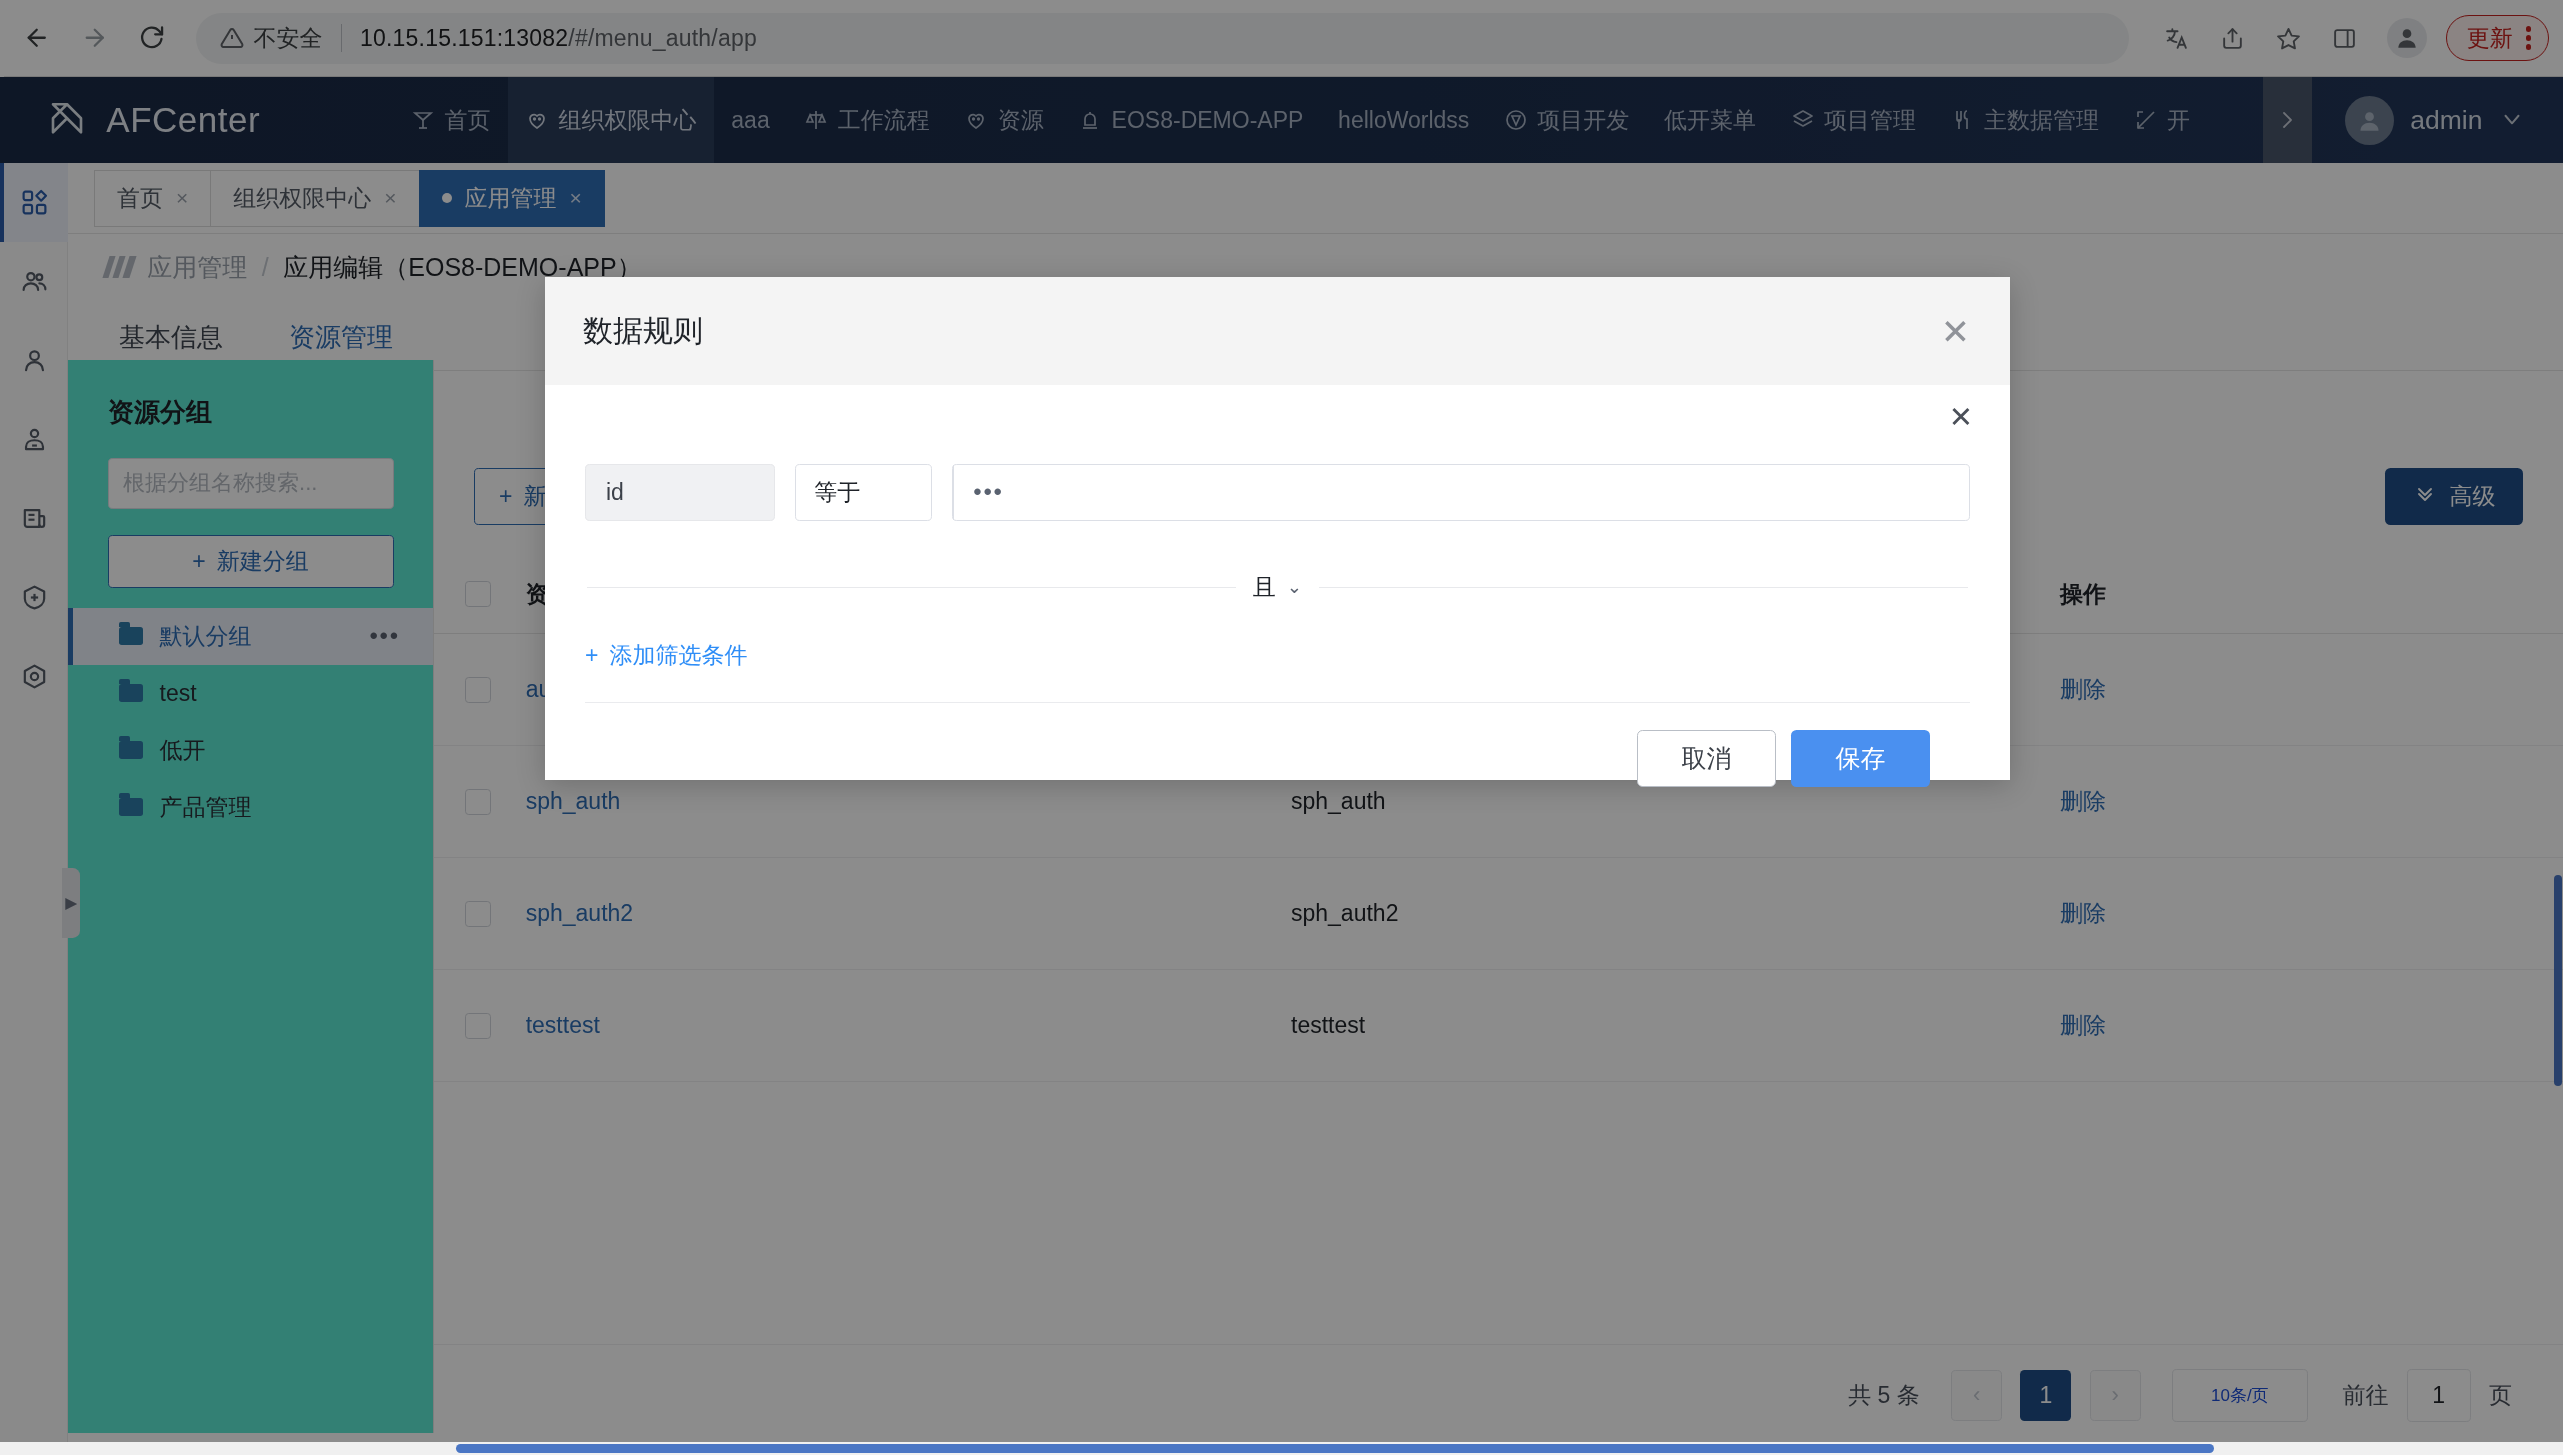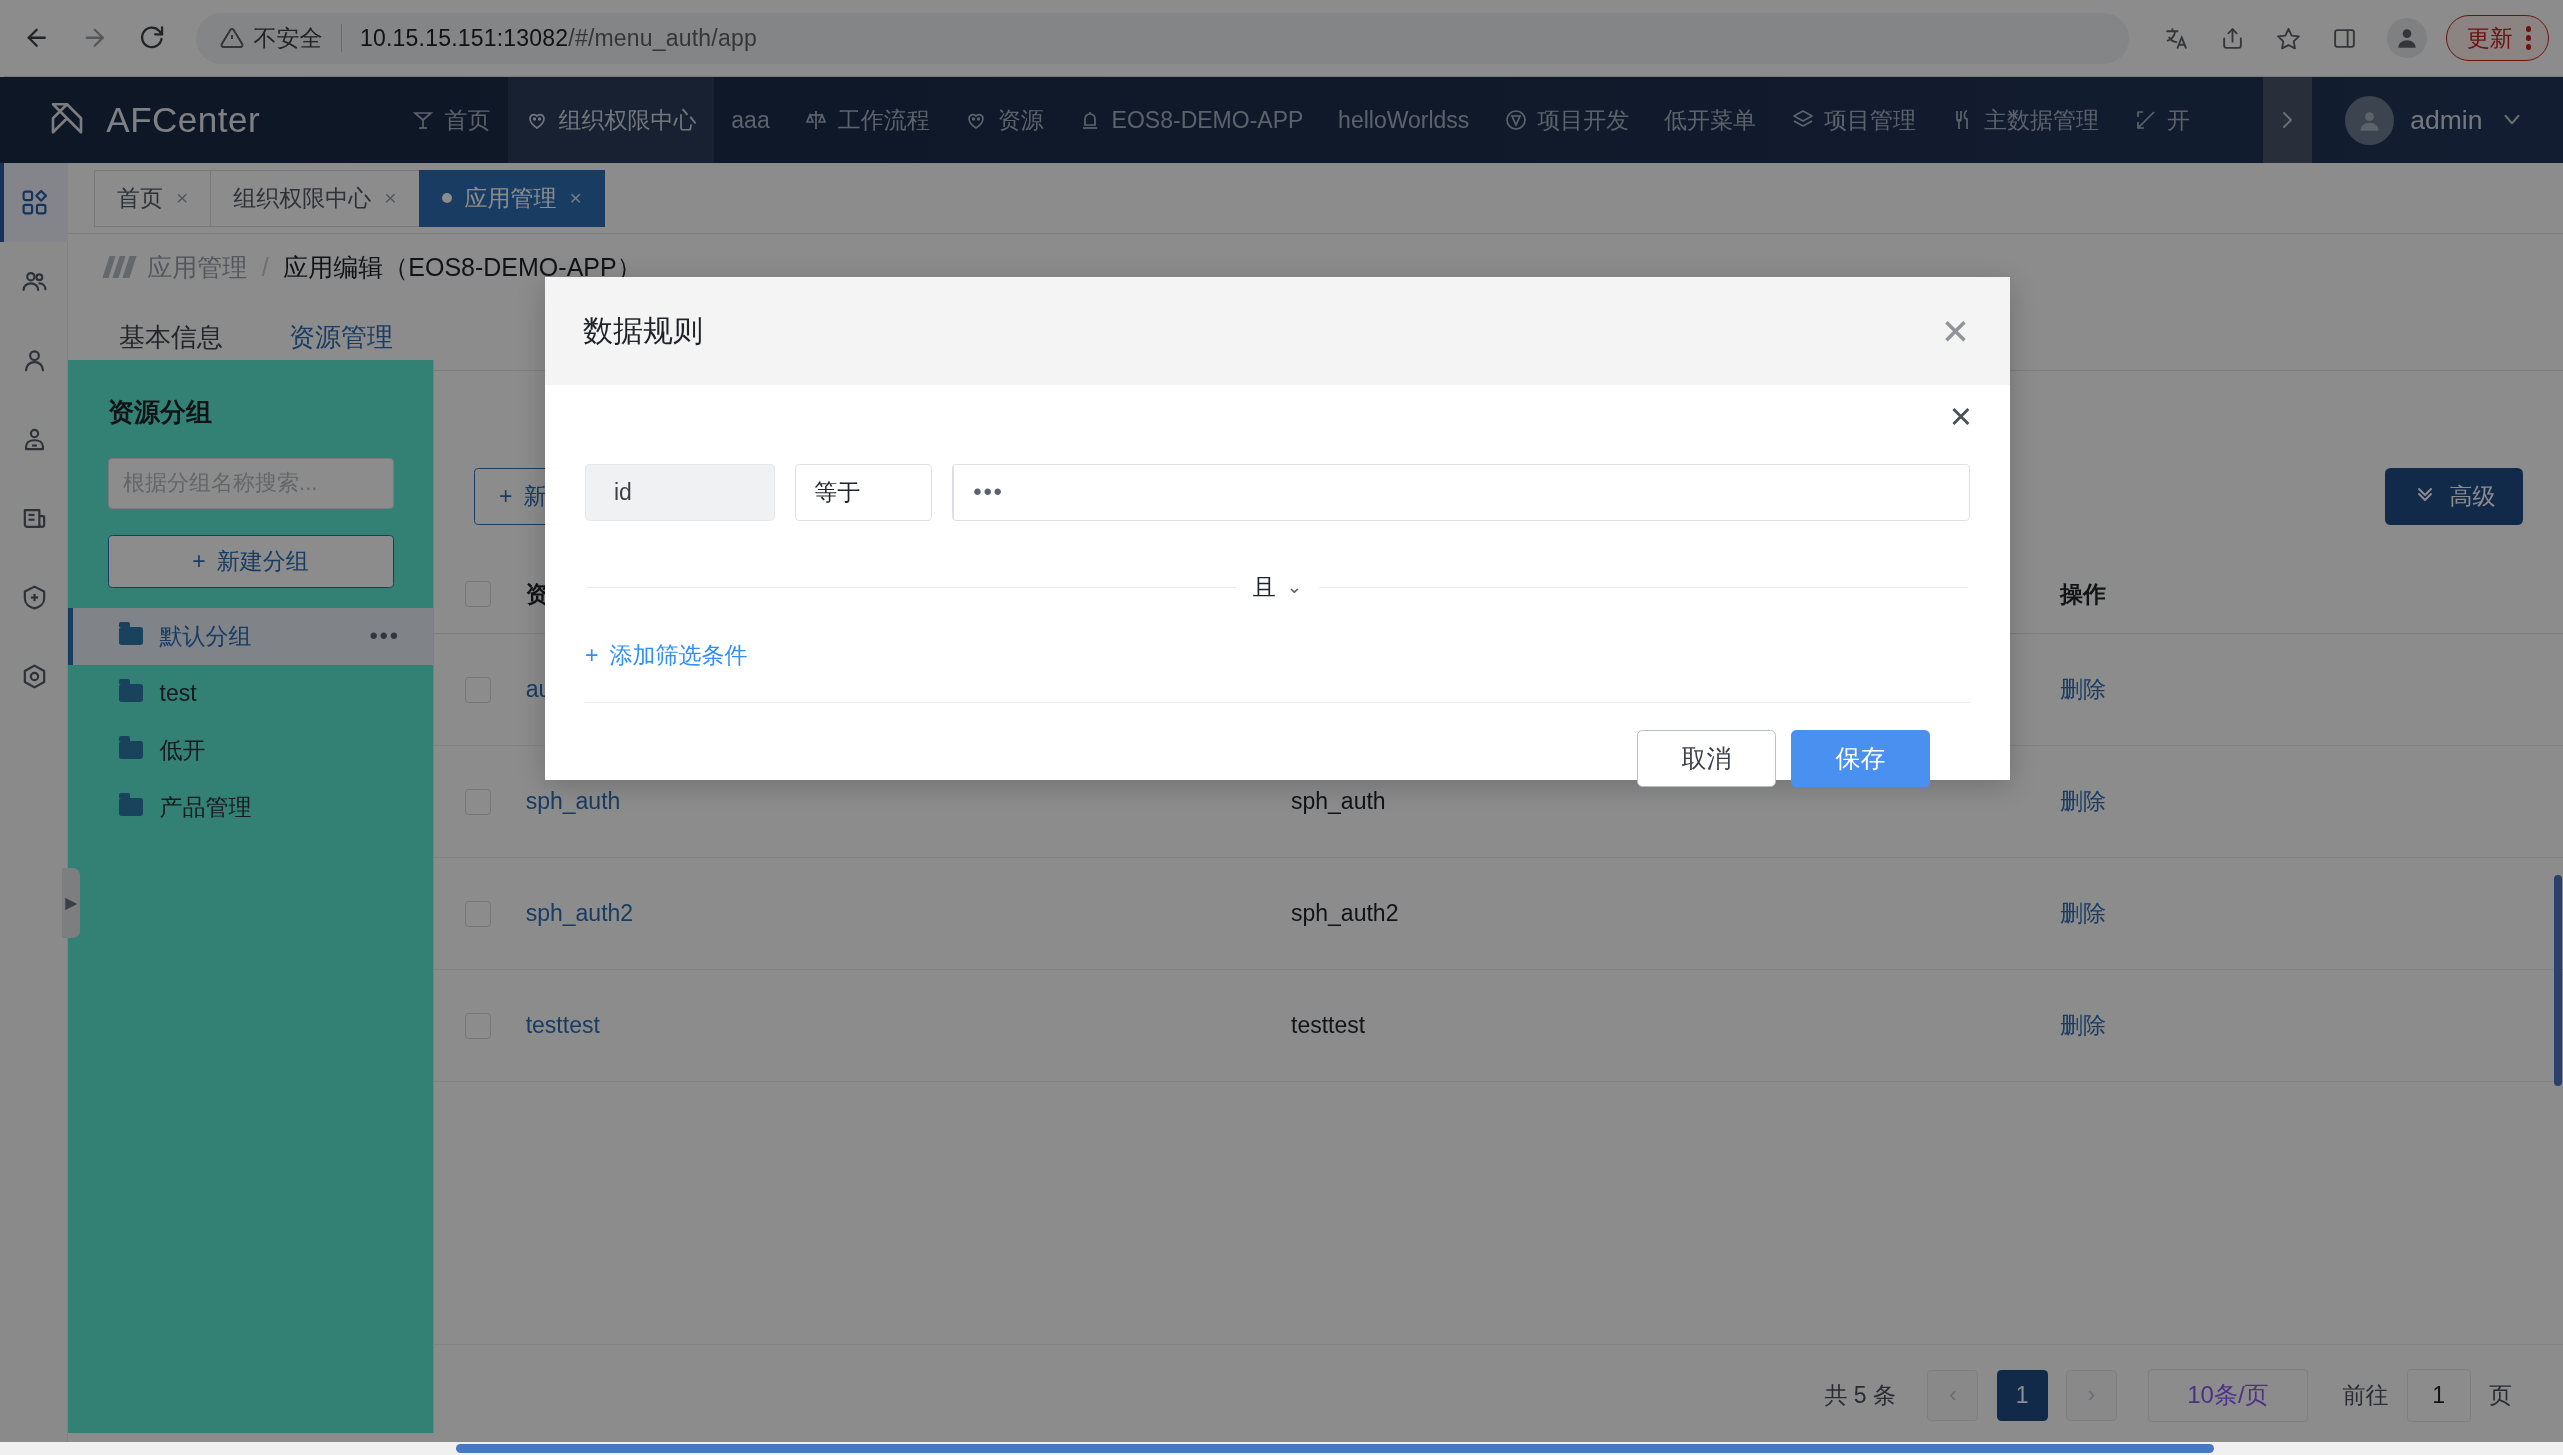--- a/index.html
+++ b/index.html
@@ -239,21 +239,21 @@
     width: 51px; height: 51px; border: 0.9px solid #e4e6ea; border-radius: 4.6px;
     display: flex; align-items: center; justify-content: center;
     color: #c2c7cf; font-size: 22px; background: #fafafa;
   }
   #pg-current {
     width: 51px; height: 51px; background: #1f4e87; color: #fff; border-radius: 4.6px;
     display: flex; align-items: center; justify-content: center; font-size: 23px;
   }
   #pg-size {
     height: 53px; border: 0.9px solid #e4e6ea; border-radius: 4.6px; padding: 0 38px;
-    display: flex; align-items: center; font-size: 24px; color: #8b5cf6; background: #fff; margin-left: 13px;
+    display: flex; align-items: center; font-size: 17px; color: #1d4ed8; background: #fff; margin-left: 13px;
   }
   #pg-goto-label { font-size: 23px; color: #4a515c; margin-left: 16.5px; }
   #pg-goto-input {
     width: 64px; height: 53px; border: 0.9px solid #e4e6ea; border-radius: 4.6px;
     display: flex; align-items: center; justify-content: center; font-size: 23px; color: #1f2329;
   }
   #pg-goto-unit { font-size: 23px; color: #4a515c; }
 
   
   #h-scrollbar {
@@ -288,21 +288,21 @@
   #modal-close {
     margin-left: auto; color: #909399; font-size: 35px; line-height: 1;
   }
   #modal-body { padding: 27.5px 40px 0 40px; position: relative; }
   #cond-close {
     position: absolute; right: 37px; top: 18.3px; color: #4b5059; font-size: 29px; line-height: 1;
   }
   #filter-row { display: flex; align-items: center; gap: 20px; margin-top: 51px; }
   #field-select {
     width: 190px; height: 57px; background: #f0f1f3; border: 0.9px solid #e6e7ea;
-    border-radius: 4.6px; display: flex; align-items: center; padding: 0 28px;
+    border-radius: 4.6px; display: flex; align-items: center; padding: 0 20px;
     font-size: 23px; color: #3c4149;
   }
   #op-select {
     width: 137px; height: 57px; background: #fff; border: 0.9px solid #dcdfe6;
     border-radius: 4.6px; display: flex; align-items: center; padding: 0 18.3px;
     font-size: 23px; color: #1f2329;
   }
   #value-input-wrap {
     flex: 1; height: 57px; border: 0.9px solid #dcdfe6; border-radius: 4.6px;
     display: flex; align-items: center; background: #fff;

